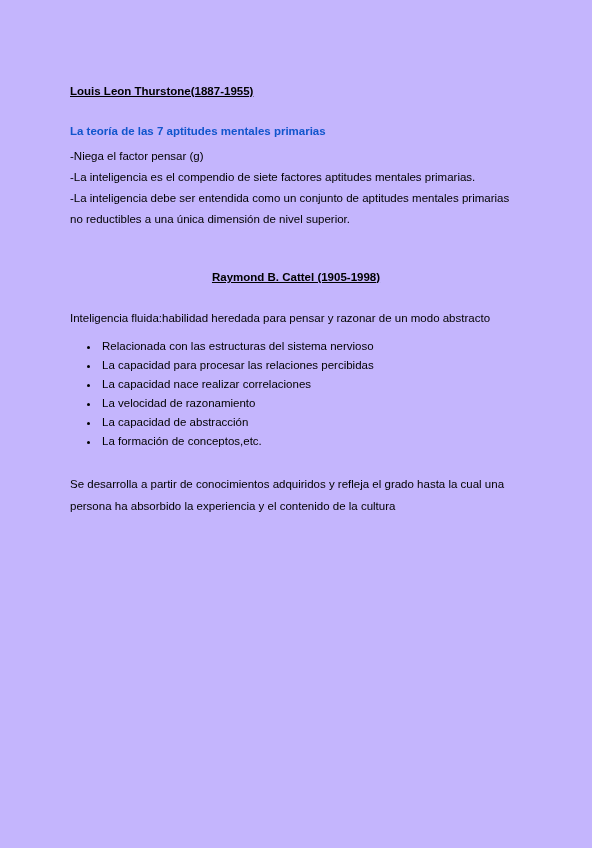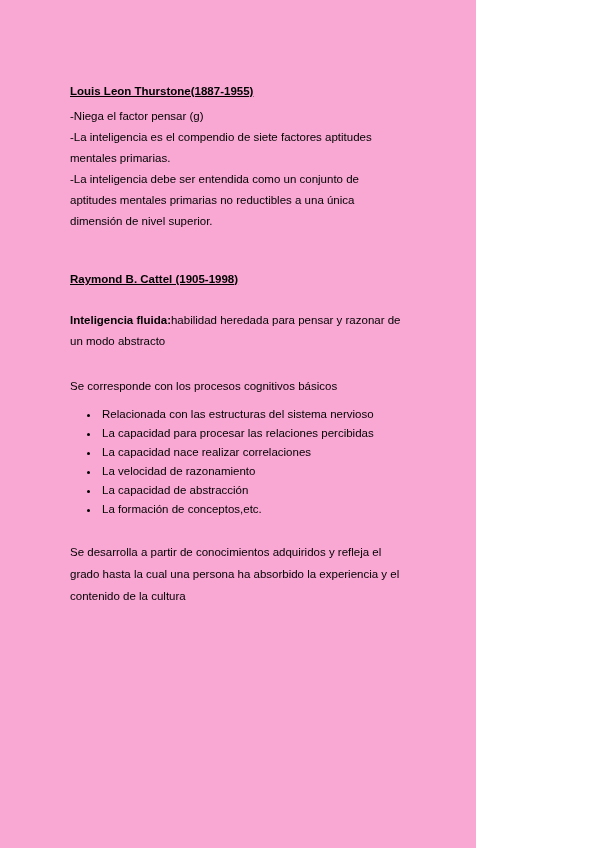--- a/index.html
+++ b/index.html
@@ -2,24 +2,24 @@
 <html><head>
   <meta charset="utf-8">
   <style>
     html, body {
       margin: 0;
       padding: 0;
       background: #ffffff;
     }
     .page {
       position: relative;
-      width: 476px;
+      width: 592px;
       height: 848px;
       box-sizing: border-box;
-      background: #f9a8d4;
+      background: #c4b5fd;
       padding: 84px 70px 40px 70px;
       font-family: "Liberation Sans", sans-serif;
       font-size: 11.5px;
       color: #000000;
       overflow: hidden;
     }
     .heading {
       font-size: 11.5px;
       font-weight: bold;
       text-decoration: underline;
@@ -50,50 +50,51 @@
     ul.bullets li {
       line-height: 19px;
       padding-left: 2px;
     }
     ul.bullets.tight {
       margin-top: 8px;
       padding-left: 30px;
     }
     .heading-2 {
       margin-top: 40px;
+      text-align: center;
     }
     .mt-lg { margin-top: 24px; }
     .mt-md { margin-top: 22px; }
-    .bold { font-weight: bold; margin-top: 24px; }
+    .bold { font-weight: normal; margin-top: 24px; }
     .wrap-para {
       line-height: 22px;
     }
   </style>
 </head>
 <body>
 
 <div class="page">
 
   <h1 class="heading">Louis Leon Thurstone(1887-1955)</h1>
 
+  <div class="section-title" style="color:#1155cc;">La teoría de las 7 aptitudes mentales primarias</div>
 
   <div class="para-block">
     <p class="para">-Niega el factor pensar (g)</p>
     <p class="para">-La inteligencia es el compendio de siete factores aptitudes mentales primarias.</p>
     <p class="para">-La inteligencia debe ser entendida como un conjunto de aptitudes mentales primarias no reductibles a una única dimensión de nivel superior.</p>
   </div>
 
 
   <h1 class="heading heading-2">Raymond B. Cattel (1905-1998)</h1>
 
   <p class="para mt-lg">
     <span class="bold">Inteligencia fluida:</span><span>habilidad heredada para pensar y razonar de un modo abstracto</span>
   </p>
 
-  <p class="para mt-lg">Se corresponde con los procesos cognitivos básicos</p>
 
   <ul class="bullets tight">
     <li>Relacionada con las estructuras del sistema nervioso</li>
     <li>La capacidad para procesar las relaciones percibidas</li>
     <li>La capacidad nace realizar correlaciones</li>
     <li>La velocidad de razonamiento</li>
     <li>La capacidad de abstracción</li>
     <li>La formación de conceptos,etc.</li>
   </ul>
 

